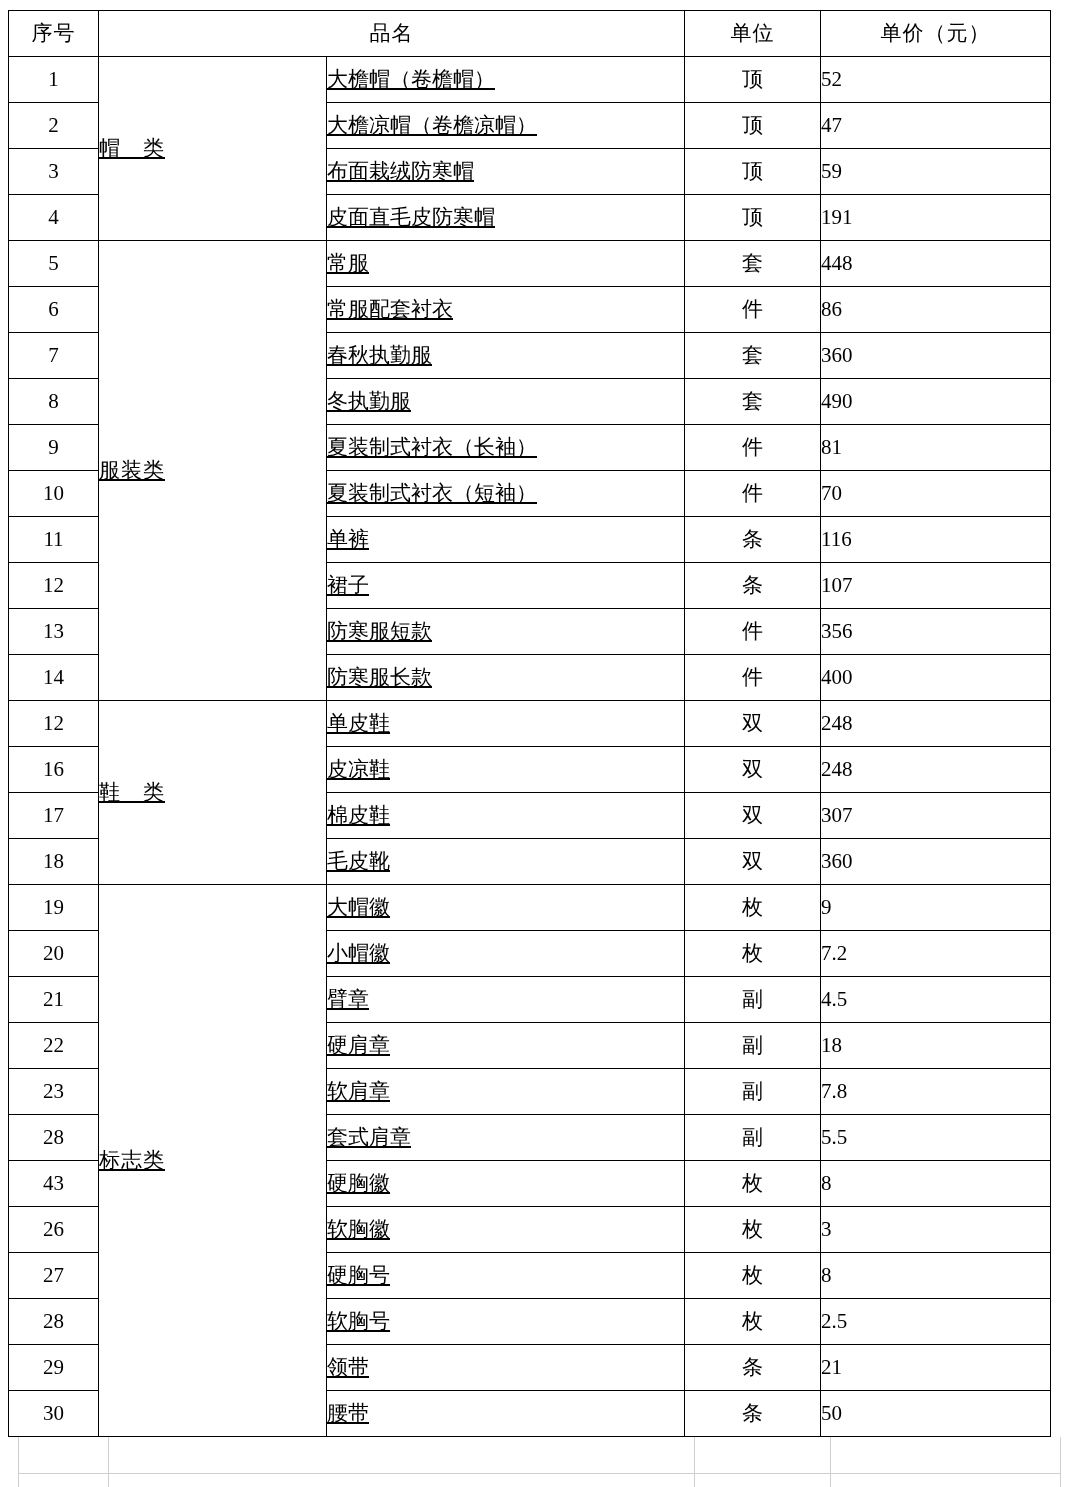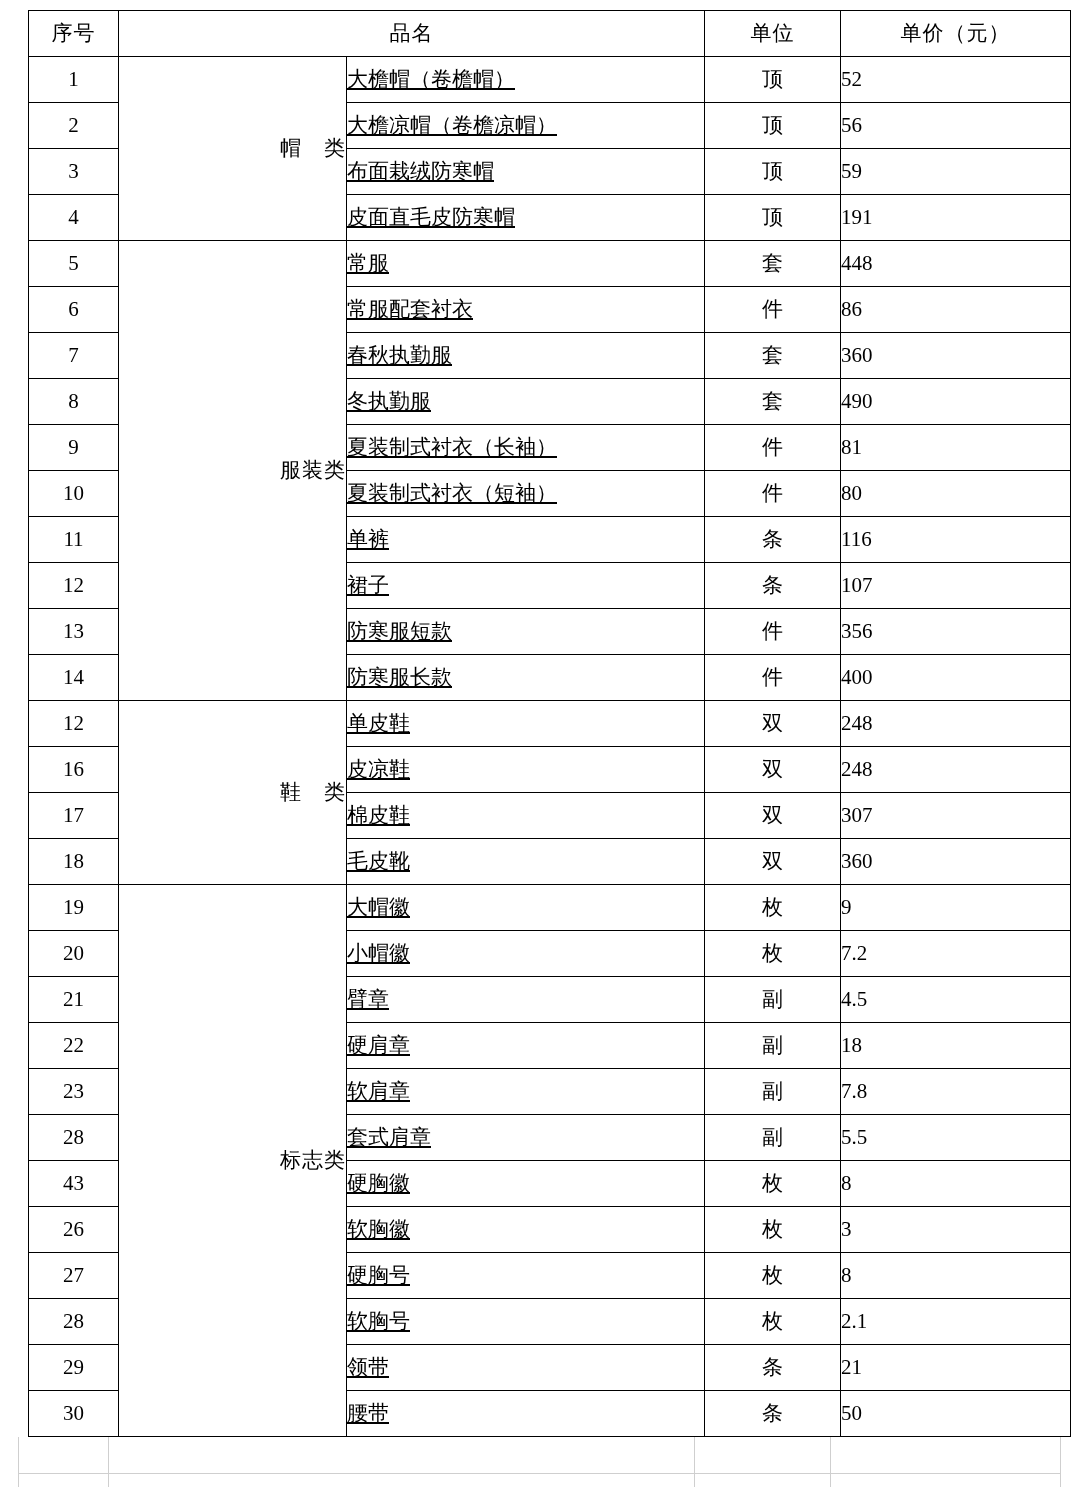--- a/index.html
+++ b/index.html
@@ -17,21 +17,21 @@
   .sheet {
     width: 1080px;
     height: 1487px;
     position: relative;
     box-sizing: border-box;
   }
   table.price-table {
     border-collapse: collapse;
     table-layout: fixed;
     width: 1042px;
-    margin-left: 28px;
+    margin-left: 8px;
     margin-top: 10px;
   }
   table.price-table col.c-idx   { width: 90px; }
   table.price-table col.c-cat   { width: 228px; }
   table.price-table col.c-name  { width: 358px; }
   table.price-table col.c-unit  { width: 136px; }
   table.price-table col.c-price { width: 230px; }
 
   table.price-table th,
   table.price-table td {
@@ -48,23 +48,24 @@
     font-size: 22px;
     letter-spacing: 1px;
     text-align: center;
     height: 49px;
   }
   td.idx {
     text-align: center;
     font-size: 20px;
   }
   td.cat {
-    text-align: right;
+    text-align: left;
     font-size: 21px;
     letter-spacing: 1px;
+    text-decoration: underline;
   }
   td.name {
     text-align: left;
     padding-left: 12px;
     font-size: 21px;
     text-decoration: underline;
   }
   td.unit {
     text-align: center;
     font-size: 21px;
@@ -117,21 +118,21 @@
           <td class="idx">1</td>
           <td class="cat" rowspan="4">帽　类</td>
           <td class="name">大檐帽（卷檐帽）</td>
           <td class="unit">顶</td>
           <td class="price">52</td>
         </tr>
         <tr>
           <td class="idx">2</td>
           <td class="name">大檐凉帽（卷檐凉帽）</td>
           <td class="unit">顶</td>
-          <td class="price">56</td>
+          <td class="price">47</td>
         </tr>
         <tr>
           <td class="idx">3</td>
           <td class="name">布面栽绒防寒帽</td>
           <td class="unit">顶</td>
           <td class="price">59</td>
         </tr>
         <tr>
           <td class="idx">4</td>
           <td class="name">皮面直毛皮防寒帽</td>
@@ -166,21 +167,21 @@
         <tr>
           <td class="idx">9</td>
           <td class="name">夏装制式衬衣（长袖）</td>
           <td class="unit">件</td>
           <td class="price">81</td>
         </tr>
         <tr>
           <td class="idx">10</td>
           <td class="name">夏装制式衬衣（短袖）</td>
           <td class="unit">件</td>
-          <td class="price">80</td>
+          <td class="price">70</td>
         </tr>
         <tr>
           <td class="idx">11</td>
           <td class="name">单裤</td>
           <td class="unit">条</td>
           <td class="price">116</td>
         </tr>
         <tr>
           <td class="idx">12</td>
           <td class="name">裙子</td>
@@ -276,21 +277,21 @@
         <tr>
           <td class="idx">27</td>
           <td class="name">硬胸号</td>
           <td class="unit">枚</td>
           <td class="price">8</td>
         </tr>
         <tr>
           <td class="idx">28</td>
           <td class="name">软胸号</td>
           <td class="unit">枚</td>
-          <td class="price">2.1</td>
+          <td class="price">2.5</td>
         </tr>
         <tr>
           <td class="idx">29</td>
           <td class="name">领带</td>
           <td class="unit">条</td>
           <td class="price">21</td>
         </tr>
         <tr>
           <td class="idx">30</td>
           <td class="name">腰带</td>

